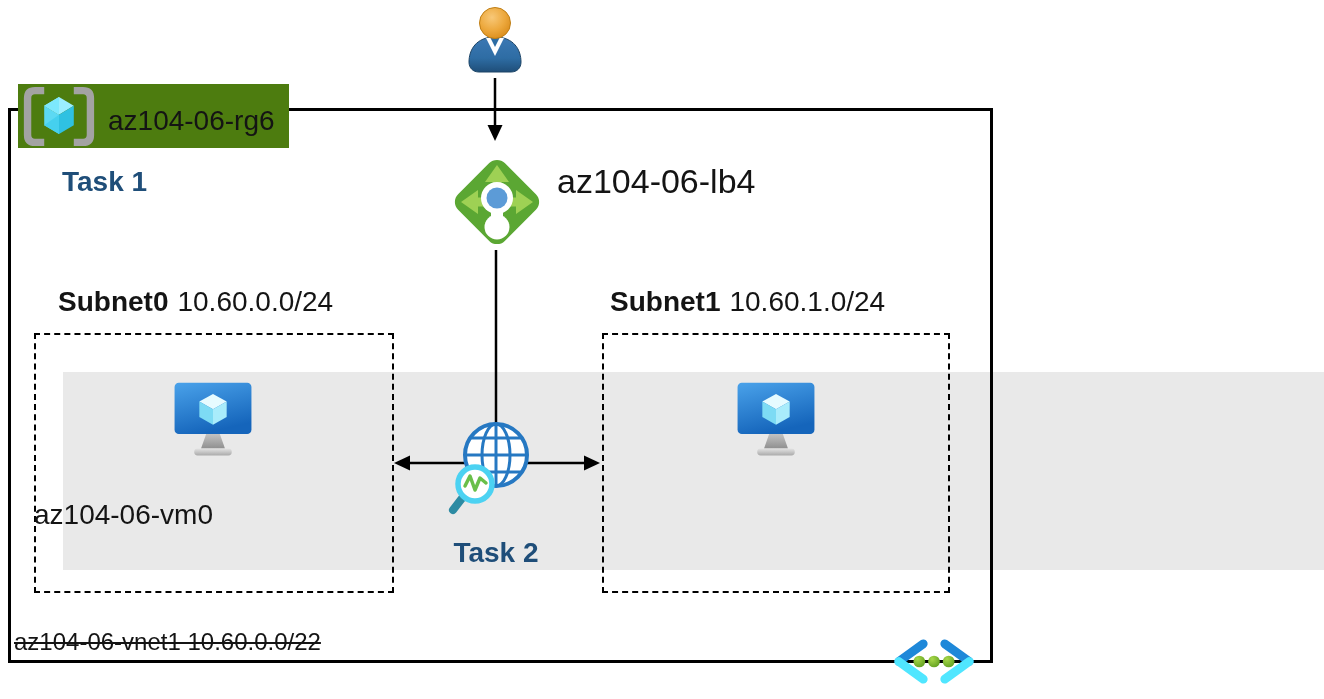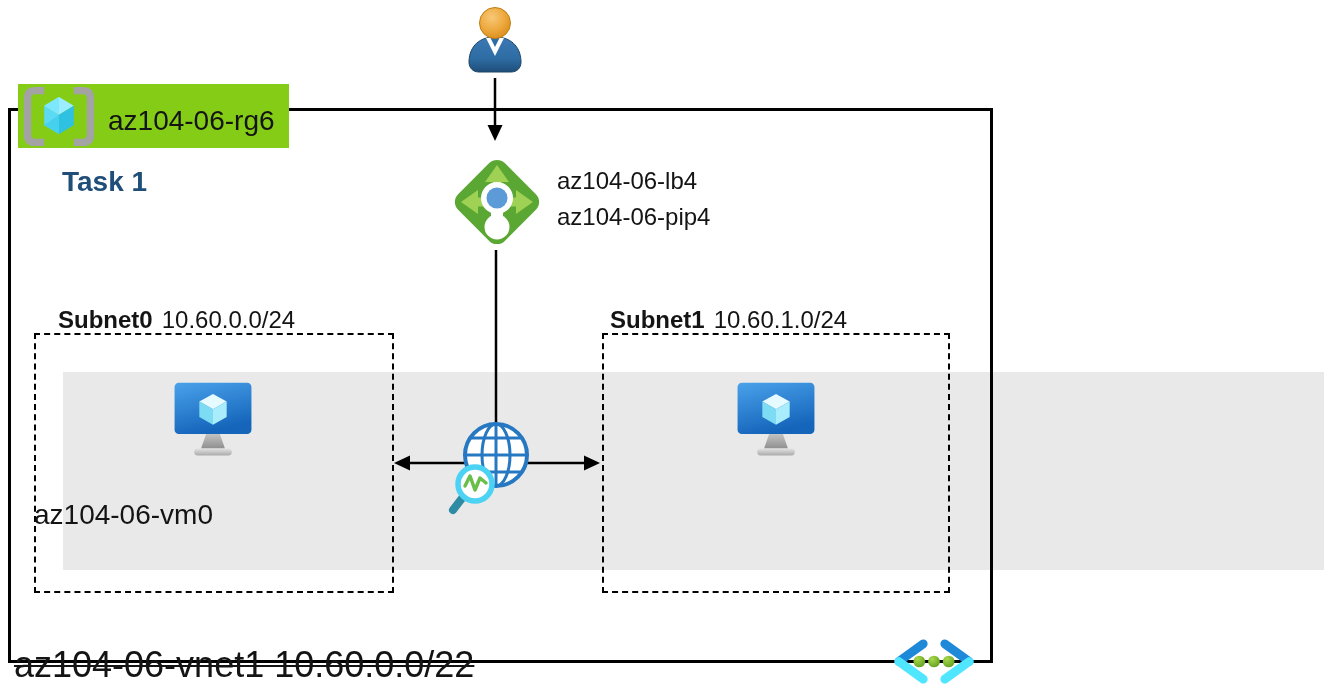--- a/index.html
+++ b/index.html
@@ -11,41 +11,41 @@
   
   #band{left:63px;top:372px;width:1261px;height:198px;background:#e9e9e9;z-index:0;}
   
   #rg-box{left:8px;top:108px;width:985px;height:555px;border:3px solid #000;box-sizing:border-box;z-index:2;background:transparent;}
   
   .subnet-box{border:2.5px dashed #000;box-sizing:border-box;z-index:1;background:transparent;}
   #subnet0-box{left:34px;top:333px;width:360px;height:260px;}
   #subnet1-box{left:602px;top:333px;width:348px;height:260px;}
   
   #rg-header{left:18px;top:84px;height:64px;display:flex;align-items:center;gap:10px;
-    background:#84cc16;padding:0 14px 0 2px;z-index:4;}
+    background:#4d7c0f;padding:0 14px 0 2px;z-index:4;}
   #rg-header .rg-name{font-size:28px;margin-top:10px;}
   .task-label{font-size:28px;font-weight:bold;color:#1f4e79;z-index:5;}
   #task1{left:34px;top:166px;margin-left:28px;}
   #task2{left:426px;top:537px;width:140px;text-align:center;}
   
-  #lb-labels{left:557px;top:163px;font-size:24px;line-height:36px;z-index:5;}
-  
-  .subnet-heading{font-size:24px;z-index:5;white-space:nowrap;margin-top:20px;}
+  #lb-labels{left:557px;top:163px;font-size:34px;line-height:36px;z-index:5;}
+  
+  .subnet-heading{font-size:28px;z-index:5;white-space:nowrap;}
   .subnet-heading .sn{font-weight:bold;}
   .subnet-heading .cidr{margin-left:9px;}
   #subnet0-heading{left:58px;top:286px;}
   #subnet1-heading{left:610px;top:286px;}
   
   .vm-labels{font-size:28px;line-height:37px;text-align:left;z-index:5;}
   #vm0-labels{left:34px;width:360px;top:496px;}
   #vm1-labels{left:602px;width:348px;top:496px;}
   
   #backend-pool{left:995px;top:443px;width:329px;text-align:center;font-size:33px;z-index:5;}
   
-  #vnet-label{left:14px;top:644px;font-size:36px;z-index:5;
+  #vnet-label{left:14px;top:628px;font-size:24px;z-index:5;
     text-decoration:line-through;text-decoration-thickness:2px;white-space:nowrap;}
   
   #user-icon{left:459px;top:4px;z-index:4;}
   #rg-icon{z-index:4;}
   #lb-icon{left:448px;top:152px;z-index:4;}
   #vm0-icon{left:172px;top:380px;z-index:4;}
   #vm1-icon{left:735px;top:380px;z-index:4;}
   #watcher-icon{left:446px;top:415px;z-index:4;}
   #vnet-icon{left:888px;top:636px;z-index:5;}
   #arrows{left:0;top:0;width:1324px;height:699px;z-index:3;pointer-events:none;}
@@ -118,21 +118,20 @@
       <polygon points="49,87 61,70 37,70"></polygon>
     </g>
     <circle cx="49" cy="46" r="16" fill="#ffffff"></circle>
     <rect x="43" y="46" width="12" height="28" fill="#ffffff"></rect>
     <circle cx="49" cy="75" r="12.5" fill="#ffffff"></circle>
     <circle cx="49" cy="46" r="10.5" fill="#5c9bd7"></circle>
   </svg>
 
   <div class="abs" id="lb-labels">
     <div>az104-06-lb4</div>
-    <div>az104-06-pip4</div>
   </div>
 
   <div class="abs subnet-heading" id="subnet0-heading">
     <span class="sn">Subnet0</span><span class="cidr">10.60.0.0/24</span>
   </div>
   <div class="abs subnet-heading" id="subnet1-heading">
     <span class="sn">Subnet1</span><span class="cidr">10.60.1.0/24</span>
   </div>
 
   <svg class="abs" id="vm0-icon" width="82" height="79" viewBox="0 0 96 92">
@@ -177,20 +176,21 @@
     <ellipse cx="50" cy="40" rx="14" ry="31" fill="none" stroke="#2678c2" stroke-width="3"></ellipse>
     <line x1="50" y1="9" x2="50" y2="71" stroke="#2678c2" stroke-width="3"></line>
     <line x1="19" y1="40" x2="81" y2="40" stroke="#2678c2" stroke-width="3"></line>
     <line x1="24" y1="23" x2="76" y2="23" stroke="#2678c2" stroke-width="3"></line>
     <line x1="24" y1="57" x2="76" y2="57" stroke="#2678c2" stroke-width="3"></line>
     <line x1="17" y1="82" x2="7" y2="95" stroke="#2d8ba3" stroke-width="8" stroke-linecap="round"></line>
     <circle cx="29" cy="69" r="17" fill="#ffffff" stroke="#4cd2f2" stroke-width="5.5"></circle>
     <polyline points="19,71 24,61 29,75 34,63 40,68" fill="none" stroke="#69bf4a" stroke-width="3.5" stroke-linecap="round" stroke-linejoin="round"></polyline>
   </svg>
 
+  <div class="abs task-label" id="task2">Task 2</div>
 
 
   <div class="abs" id="vnet-label">az104-06-vnet1 10.60.0.0/22</div>
 
   <svg class="abs" id="vnet-icon" width="92" height="51" viewBox="0 0 94 52">
     <defs>
       <radialGradient id="dotg" cx="35%" cy="30%" r="80%">
         <stop offset="0%" stop-color="#a8d84a"></stop>
           <stop offset="100%" stop-color="#5f9e1f"></stop>
       </radialGradient>

